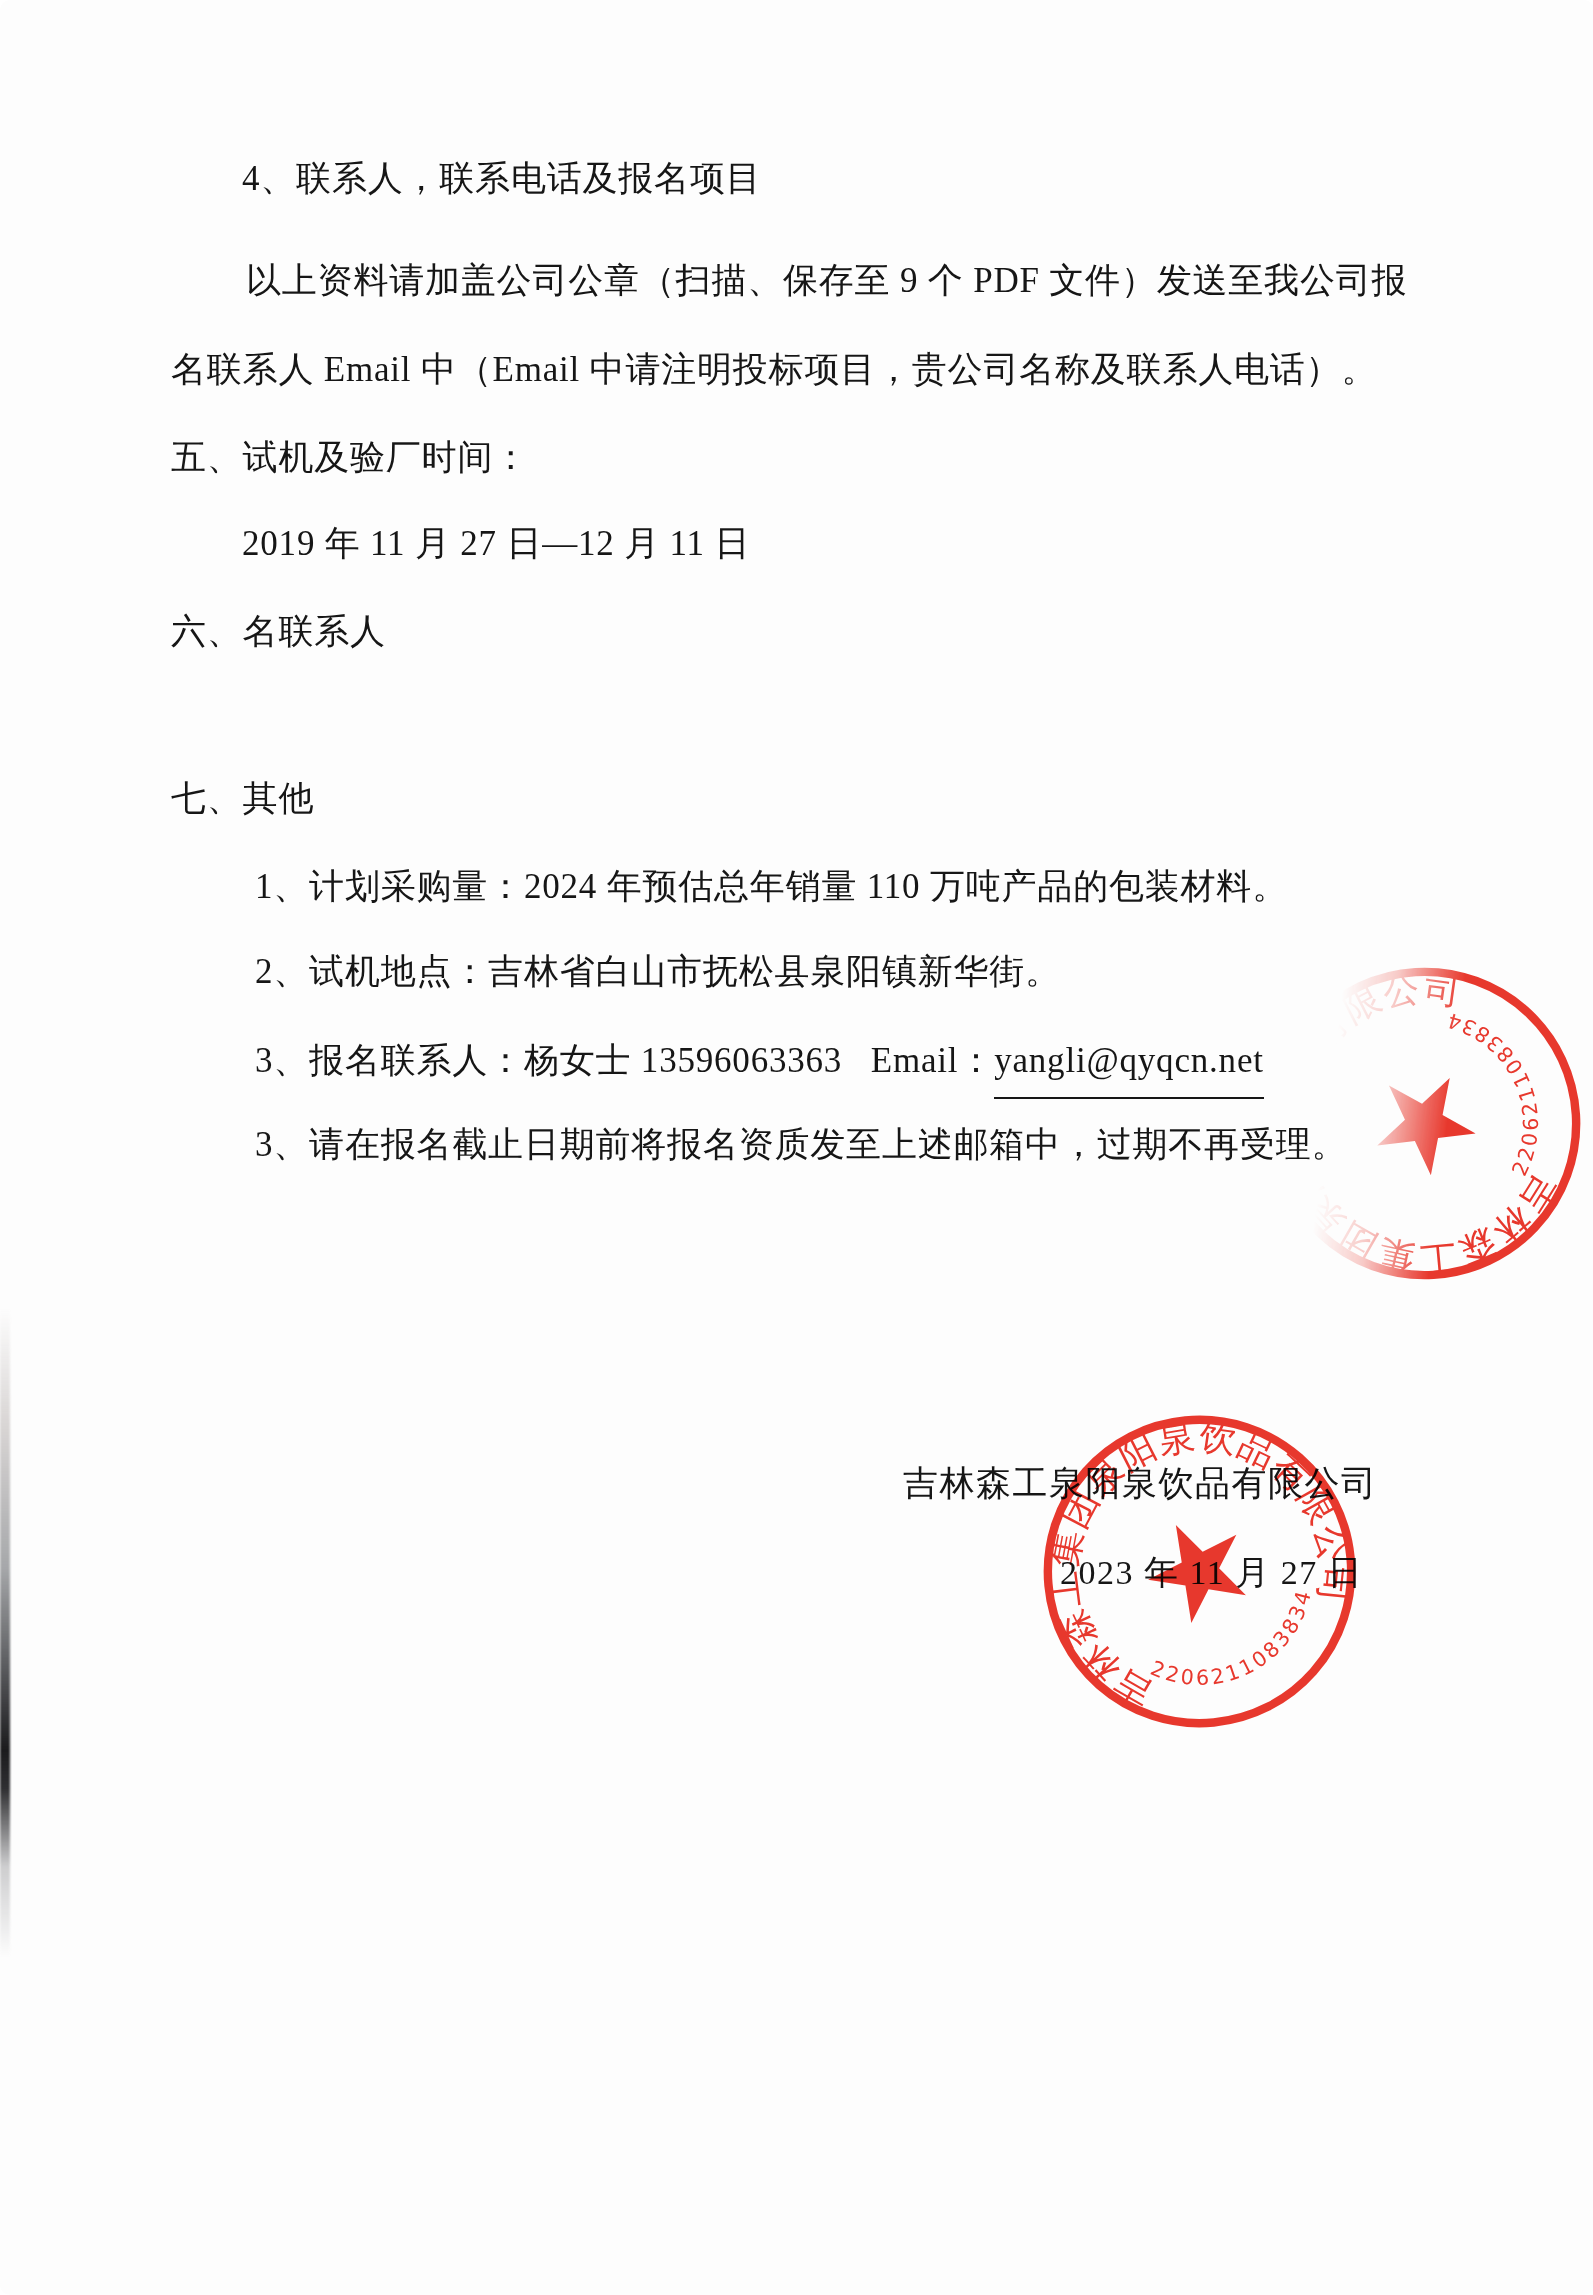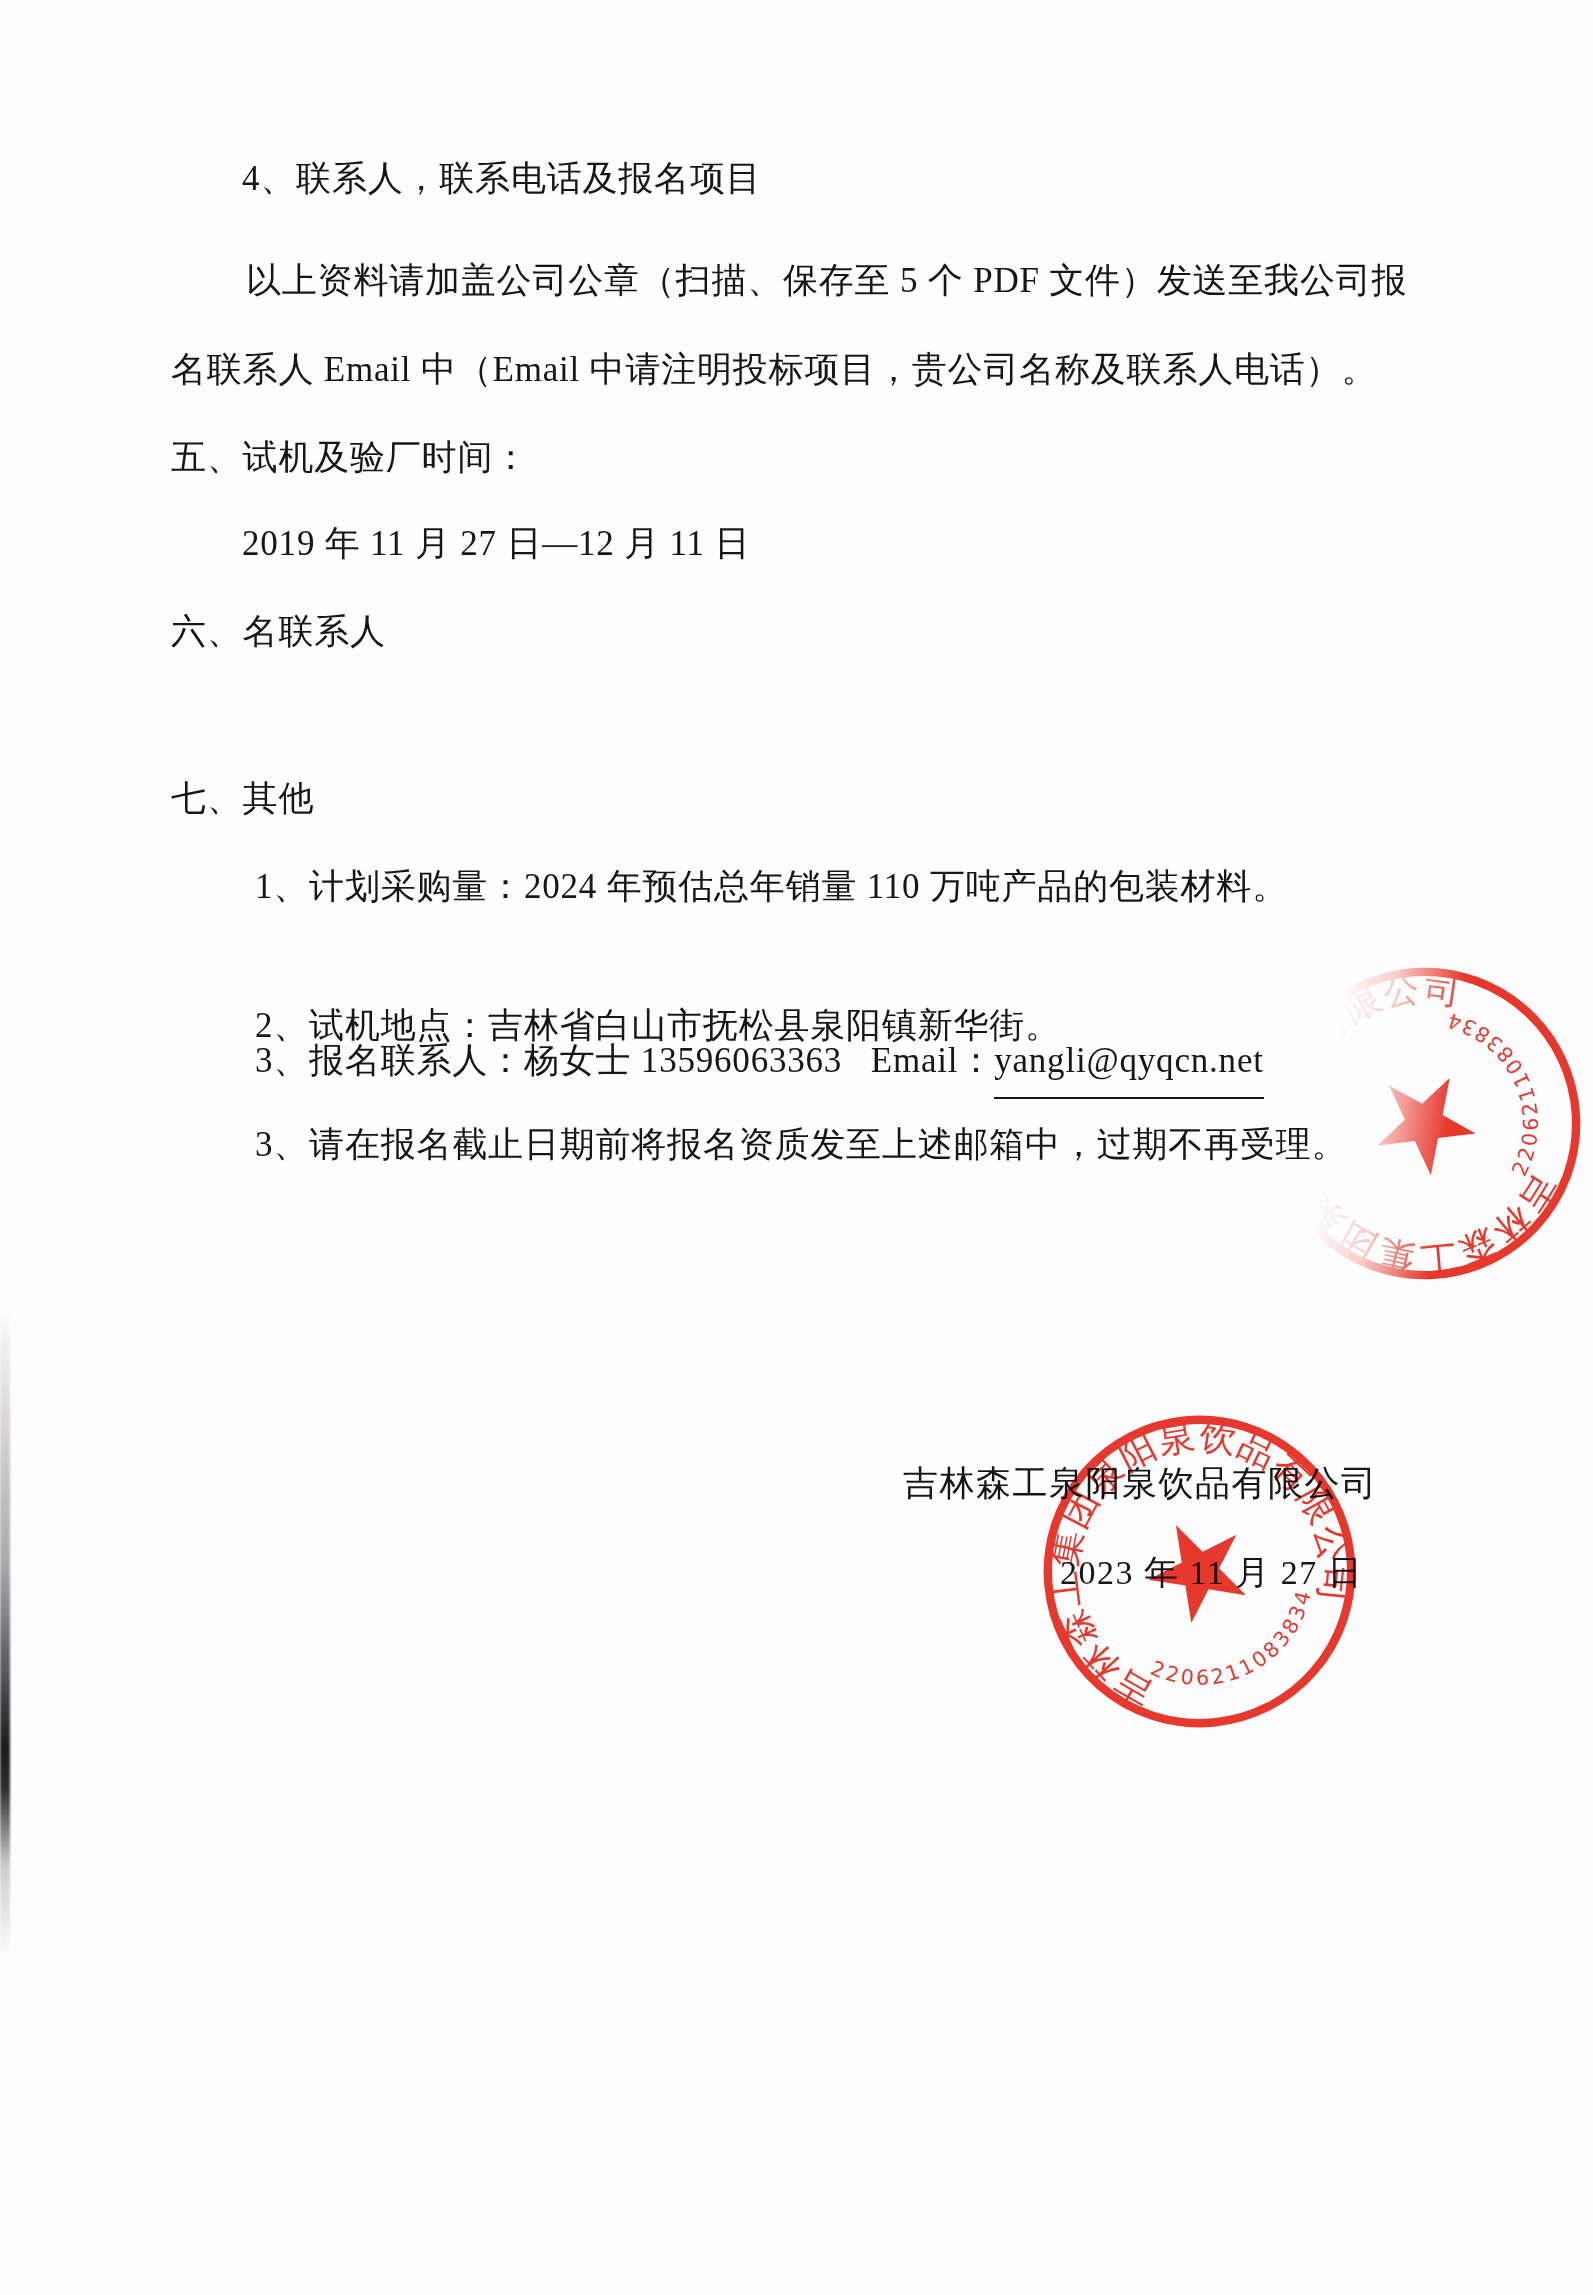--- a/index.html
+++ b/index.html
@@ -92,28 +92,28 @@
       rgba(130,130,132,0) 100%);
     filter: blur(0.8px);
   }
 </style>
 </head>
 <body>
 
 <div class="page">
 
   <div class="line" style="left:242px; top:157px">4、联系人，联系电话及报名项目</div>
-  <div class="line" style="left:246px; top:259px">以上资料请加盖公司公章（扫描、保存至 5 个 PDF 文件）发送至我公司报</div>
+  <div class="line" style="left:246px; top:259px">以上资料请加盖公司公章（扫描、保存至 9 个 PDF 文件）发送至我公司报</div>
   <div class="line" style="left:171px; top:436px">五、试机及验厂时间：</div>
   <div class="line" style="left:171px; top:348px">名联系人 Email 中（Email 中请注明投标项目，贵公司名称及联系人电话）。</div>
   <div class="line" style="left:242px; top:522px">2019 年 11 月 27 日—12 月 11 日</div>
   <div class="line" style="left:171px; top:610px">六、名联系人</div>
   <div class="line" style="left:171px; top:777px">七、其他</div>
   <div class="line" style="left:255px; top:865px">1、计划采购量：2024 年预估总年销量 110 万吨产品的包装材料。</div>
-  <div class="line" style="left:255px; top:1004px">2、试机地点：吉林省白山市抚松县泉阳镇新华街。</div>
+  <div class="line" style="left:255px; top:950px">2、试机地点：吉林省白山市抚松县泉阳镇新华街。</div>
 
   <div class="line" style="left:255px; top:1039px"><span>3、报名联系人：杨女士 13596063363   Email：</span><span class="email">yangli@qyqcn.net</span></div>
 
   <div class="line" style="left:255px; top:1123px">3、请在报名截止日期前将报名资质发至上述邮箱中，过期不再受理。</div>
 
   <div class="sig-company">吉林森工泉阳泉饮品有限公司</div>
   <div class="sig-date">2023 年 11 月 27 日</div>
 
   <div class="stamp stamp-bottom">
     <svg viewBox="-220 -220 440 440">

